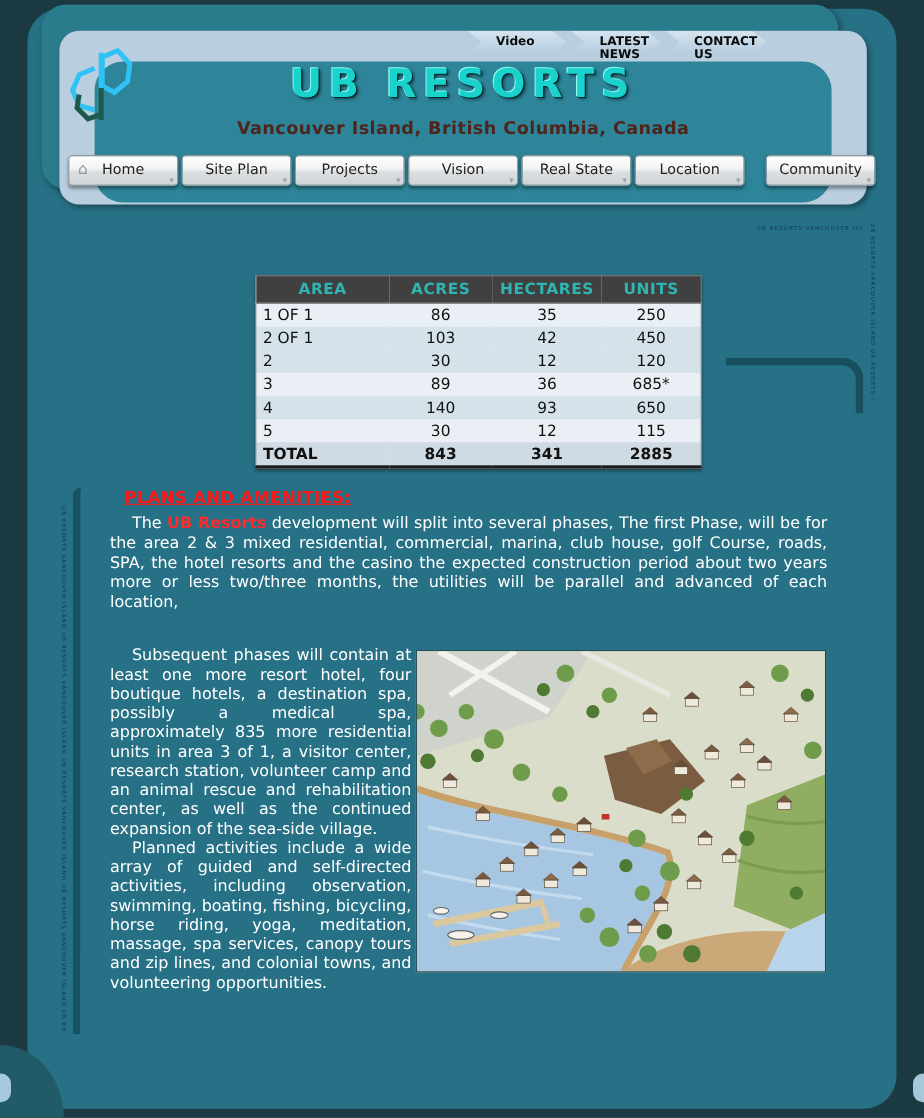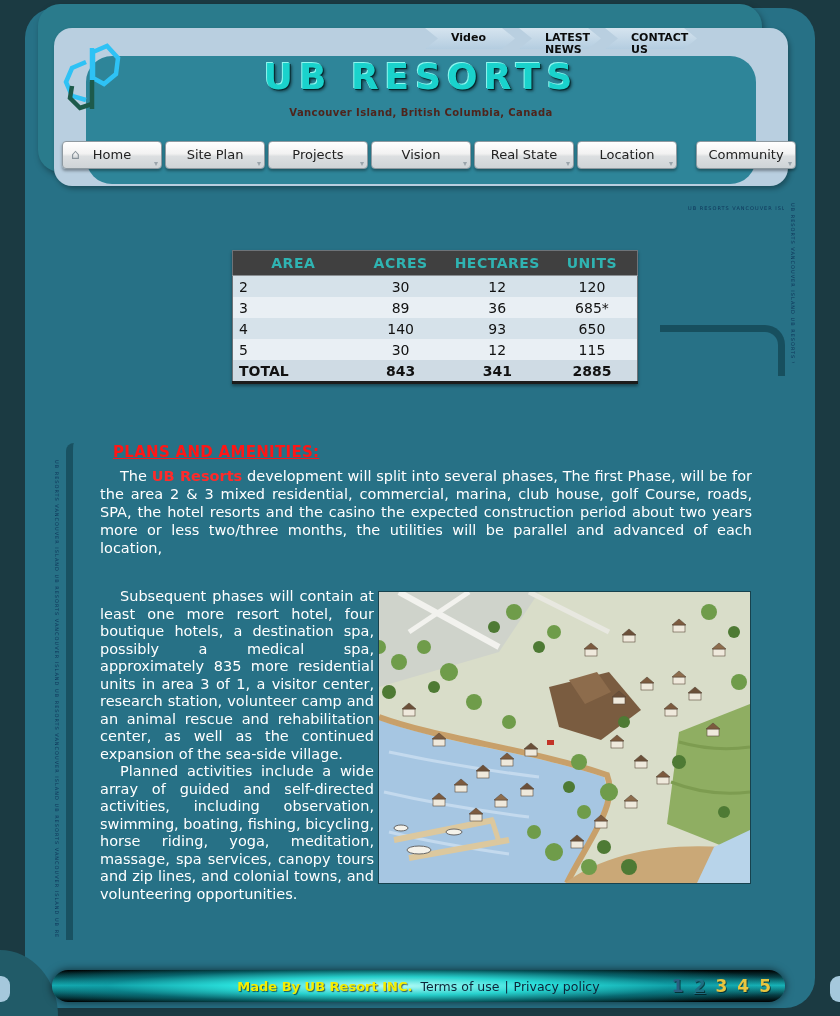--- a/index.html
+++ b/index.html
@@ -17,21 +17,21 @@
   .nav-arrow{position:absolute;height:21px;}
   .nav-arrow .arrow-bg{position:absolute;inset:0;background:linear-gradient(180deg,#d6e4ef,#b4cde0);
     clip-path:polygon(0 0,calc(100% - 13px) 0,100% 50%,calc(100% - 13px) 100%,0 100%,13px 50%);}
   .nav-arrow .lbl{position:relative;z-index:2;display:block;padding:4px 0 0 26px;font-size:11px;line-height:12px;font-weight:bold;color:#0b0b0b;width:62px;}
   .na1{left:0;width:90px;} .na2{left:94px;width:82px;} .na3{left:180px;width:92px;}
 
   
   .logo{position:absolute;left:55px;top:42px;width:70px;height:78px;}
   .site-title{position:absolute;left:86px;top:56px;width:670px;text-align:center;font-size:36px;font-weight:bold;letter-spacing:6px;
     color:#1ad2cc;text-shadow:1px 1px 0 #042a30,-1px -1px 0 #8ef7ef,2px 2px 3px rgba(0,0,0,.55);}
-  .site-subtitle{position:absolute;left:86px;top:107px;width:670px;text-align:center;font-size:10px;color:#4e241c;font-weight:bold;letter-spacing:.4px;}
+  .site-subtitle{position:absolute;left:86px;top:107px;width:670px;text-align:center;font-size:16px;color:#4e241c;font-weight:bold;letter-spacing:.4px;}
 
   
   .menubar{position:absolute;left:62px;top:141px;width:720px;height:27px;}
   .menu-btn{position:absolute;top:0;width:98px;height:26px;border:1px solid #8f9aa1;border-radius:4px;
     background:linear-gradient(180deg,#ffffff 0%,#f2f2f2 45%,#dcdfe1 55%,#cfd4d7 100%);
     font-size:13px;color:#222;text-align:center;line-height:25px;box-shadow:0 2px 3px rgba(0,0,0,.35);cursor:pointer;}
   .menu-btn .chev{position:absolute;right:3px;bottom:0px;font-size:8px;color:#9aa4ab;line-height:8px;}
   .menu-btn .home-ico{position:absolute;left:8px;top:5px;font-size:14px;line-height:14px;color:#8b959c;}
 
   
@@ -158,20 +158,32 @@
   <table class="area-table">
     <thead>
       <tr>
         <th>AREA</th>
         <th>ACRES</th>
         <th>HECTARES</th>
         <th>UNITS</th>
       </tr>
     </thead>
     <tbody>
+      <tr>
+        <td>1 OF 1</td>
+          <td>86</td>
+          <td>35</td>
+          <td>250</td>
+      </tr>
+      <tr class="alt">
+        <td>2 OF 1</td>
+          <td>103</td>
+          <td>42</td>
+          <td>450</td>
+      </tr>
       <tr class="alt">
         <td>2</td>
           <td>30</td>
           <td>12</td>
           <td>120</td>
       </tr>
       <tr>
         <td>3</td>
           <td>89</td>
           <td>36</td>
@@ -365,29 +377,16 @@
           <circle cx="190" cy="195" r="6"></circle>
           <circle cx="225" cy="255" r="7"></circle>
           <circle cx="250" cy="275" r="8"></circle>
         <circle cx="115" cy="35" r="6"></circle>
           <circle cx="355" cy="40" r="6"></circle>
           <circle cx="345" cy="220" r="6"></circle>
       </g>
     </svg>
   </div>
 
-  <div class="footer-bar">
-    <span class="made-by">Made By UB Resort INC.</span>
-    <span class="foot-link">Terms of use</span>
-    <span class="foot-sep">|</span>
-    <span class="foot-link">Privacy policy</span>
-    <div class="pager">
-      <span class="pg pg-blue">1</span>
-      <span class="pg pg-cur">2</span>
-      <span class="pg pg-gold">3</span>
-      <span class="pg pg-gold">4</span>
-      <span class="pg pg-gold">5</span>
-    </div>
-  </div>
   <div class="stub stub-l"></div>
   <div class="stub stub-r"></div>
 
 </div>
 
 </body></html>

